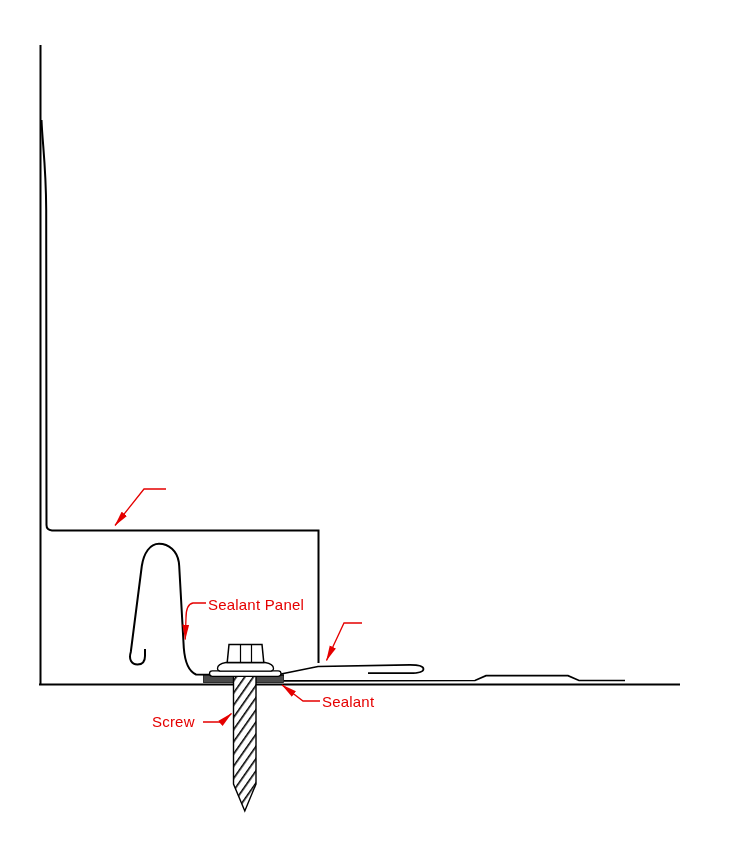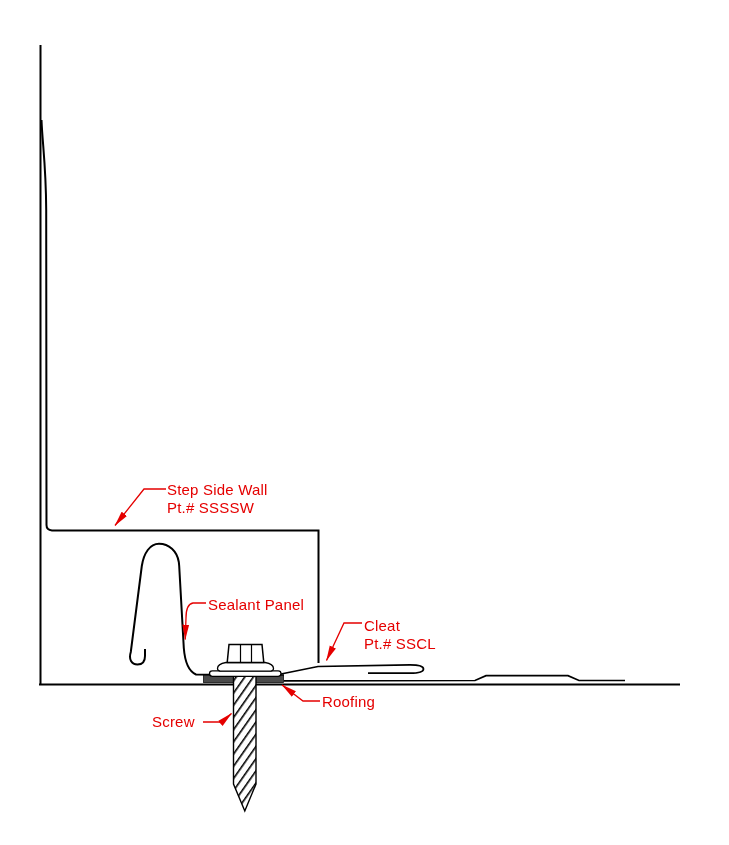--- a/index.html
+++ b/index.html
@@ -72,35 +72,27 @@
     <path d="M 229,644.5 L 262,644.5 L 263.8,662.6 L 227.2,662.6 Z" fill="#ffffff" stroke="#000000" stroke-width="1.5"></path>
     <path d="M 240.5,644.5 L 240.5,662.6 M 251.5,644.5 L 251.5,662.6" stroke="#000000" stroke-width="1.2" fill="none"></path>
 
     <path d="M 166,489 L 144,489 L 115,525.5" stroke="#e50000" stroke-width="1.3" fill="none" marker-end="url(#arrow)"></path>
     <path d="M 206,603 L 193,603 C 187,604 186,611 186,618 L 185.2,639.5" stroke="#e50000" stroke-width="1.3" fill="none" marker-end="url(#arrow)"></path>
     <path d="M 362,623 L 344,623 L 326.5,660.5" stroke="#e50000" stroke-width="1.3" fill="none" marker-end="url(#arrow)"></path>
     <path d="M 320,701 L 303,701 L 282,685" stroke="#e50000" stroke-width="1.3" fill="none" marker-end="url(#arrow)"></path>
     <path d="M 203,722 L 222,722 L 231.5,713.5" stroke="#e50000" stroke-width="1.3" fill="none" marker-end="url(#arrow)"></path>
   </svg>
 
-  <div class="label" style="left:167px; top:481px">
-    <span>Step Side Wall</span>
-    <span>Pt.# SSSSW</span>
-  </div>
 
   <div class="label" style="left:208px; top:596px">
     <span>Sealant Panel</span>
   </div>
 
-  <div class="label" style="left:364px; top:617px">
-    <span>Cleat</span>
-    <span>Pt.# SSCL</span>
-  </div>
 
   <div class="label" style="left:322px; top:693px">
-    <span>Roofing</span>
+    <span>Sealant</span>
   </div>
 
   <div class="label" style="left:152px; top:713px">
     <span>Screw</span>
   </div>
 
 </div>
 
 </body></html>

